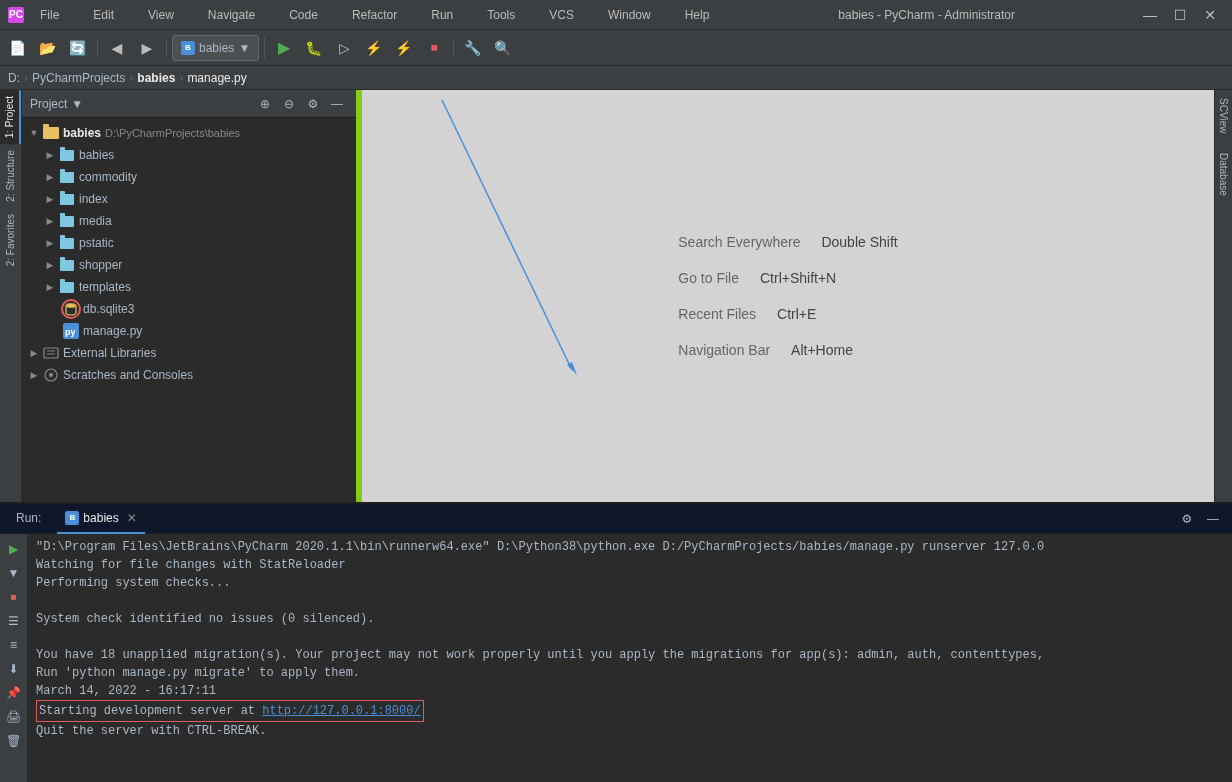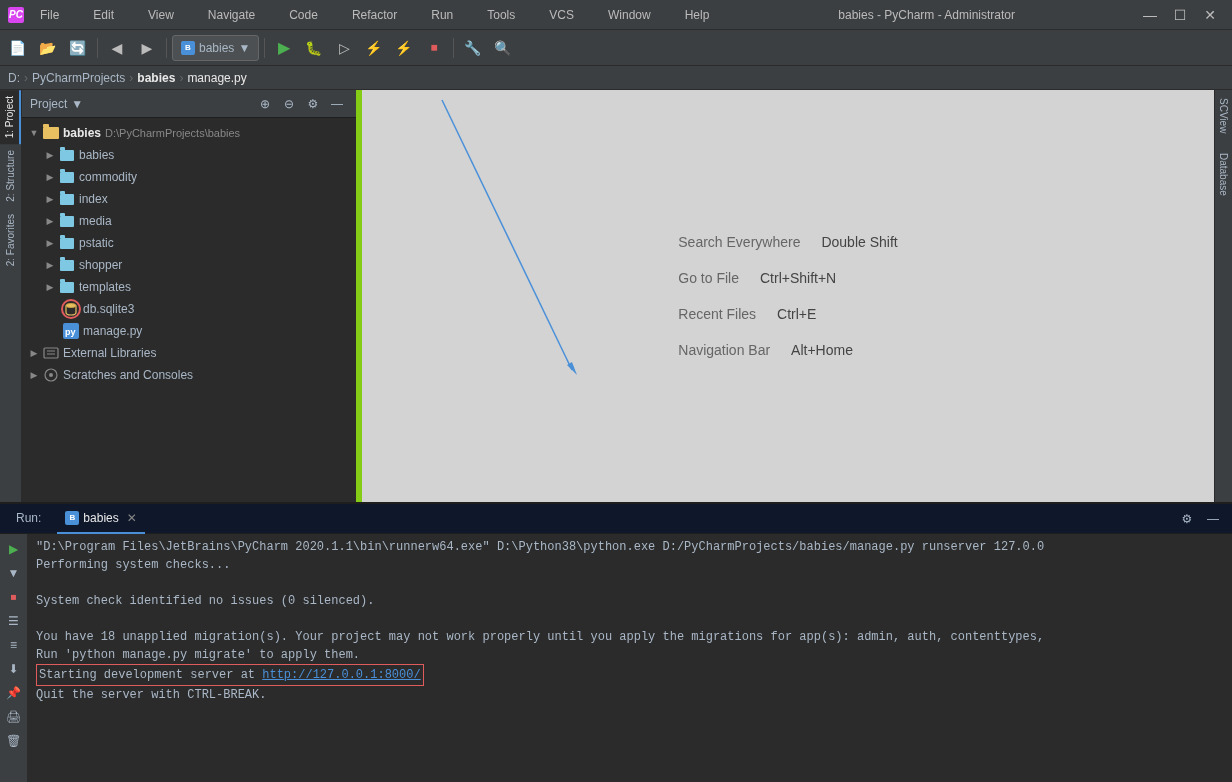--- a/index.html
+++ b/index.html
@@ -1,21 +1,21 @@
 <!DOCTYPE html>
 <html><head>
   <meta charset="utf-8">
   <style>
     * { margin: 0; padding: 0; box-sizing: border-box; }
     body { font-family: 'Segoe UI', Arial, sans-serif; font-size: 12px; background: #3c3f41; color: #a9b7c6; width: 1232px; height: 782px; overflow: hidden; display: flex; flex-direction: column; }
 
     
     .title-bar { background: #3c3f41; height: 30px; display: flex; align-items: center; justify-content: space-between; padding: 0 8px; border-bottom: 1px solid #2b2b2b; }
     .title-bar-left { display: flex; align-items: center; gap: 8px; }
-    .title-bar-icon { width: 16px; height: 16px; background: #d946ef; border-radius: 2px; display: flex; align-items: center; justify-content: center; font-size: 10px; color: white; font-weight: bold; font-style: italic; }
+    .title-bar-icon { width: 16px; height: 16px; background: #d946ef; border-radius: 2px; display: flex; align-items: center; justify-content: center; font-size: 10px; color: white; font-weight: bold; }
     .title-bar-menus { display: flex; gap: 18px; }
     .title-bar-menu { padding: 2px 8px; color: #bbbbbb; cursor: pointer; font-size: 12px; }
     .title-bar-title { color: #bbbbbb; font-size: 12px; flex: 1; text-align: center; }
     .title-bar-controls { display: flex; gap: 2px; }
     .title-ctrl-btn { width: 28px; height: 22px; display: flex; align-items: center; justify-content: center; color: #bbbbbb; cursor: pointer; font-size: 14px; }
 
     
     .toolbar { background: #3c3f41; height: 36px; display: flex; align-items: center; padding: 0 4px; gap: 2px; border-bottom: 1px solid #2b2b2b; }
     .tool-btn { width: 28px; height: 28px; display: flex; align-items: center; justify-content: center; color: #bbbbbb; cursor: pointer; border-radius: 3px; font-size: 14px; }
     .toolbar-sep { width: 1px; height: 20px; background: #555; margin: 0 3px; }
@@ -369,23 +369,25 @@
       <div class="side-btn">☰</div>
       <div class="side-btn">≡</div>
       <div class="side-btn">⬇</div>
       <div class="side-btn active">📌</div>
       <div class="side-btn">🖨</div>
       <div class="side-btn">🗑</div>
     </div>
 
     <div class="terminal">
       <div class="term-line">"D:\Program Files\JetBrains\PyCharm 2020.1.1\bin\runnerw64.exe" D:\Python38\python.exe D:/PyCharmProjects/babies/manage.py runserver 127.0.0</div>
+      <div class="term-line">Watching for file changes with StatReloader</div>
       <div class="term-line">Performing system checks...</div>
       <div class="term-line">&nbsp;</div>
       <div class="term-line">System check identified no issues (0 silenced).</div>
       <div class="term-line">&nbsp;</div>
       <div class="term-line">You have 18 unapplied migration(s). Your project may not work properly until you apply the migrations for app(s): admin, auth, contenttypes,</div>
       <div class="term-line">Run 'python manage.py migrate' to apply them.</div>
+      <div class="term-line">March 14, 2022 - 16:17:11</div>
       <div class="term-line term-highlight" style="border:1px solid #e05c5c;display:inline-block;padding:1px 2px;">Starting development server at <a class="term-link" href="#">http://127.0.0.1:8000/</a></div>
       <div class="term-line">Quit the server with CTRL-BREAK.</div>
     </div>
   </div>
 </div>
 
 </body></html>

